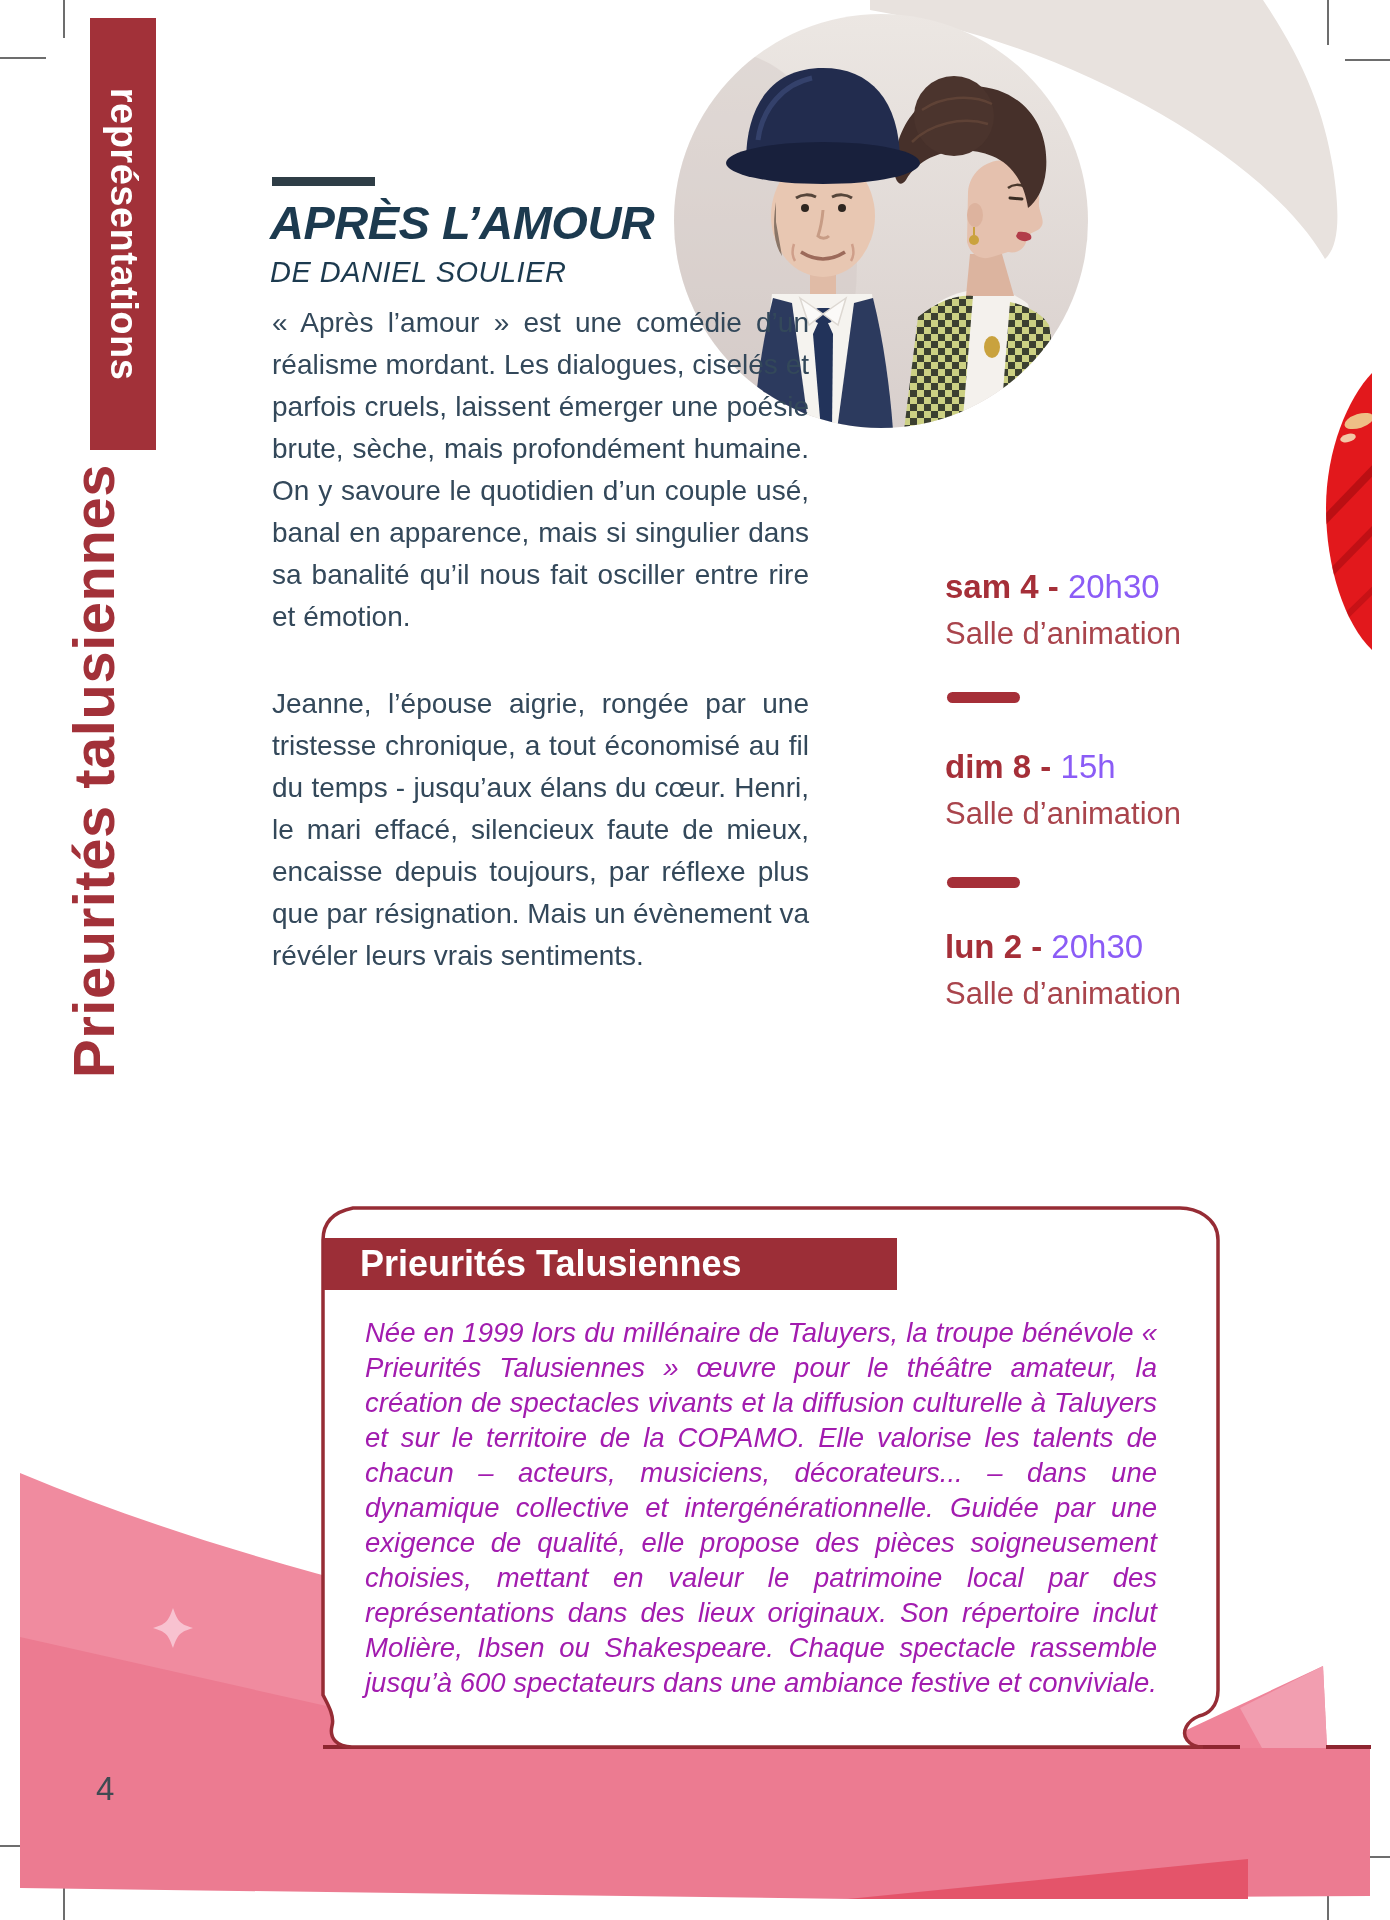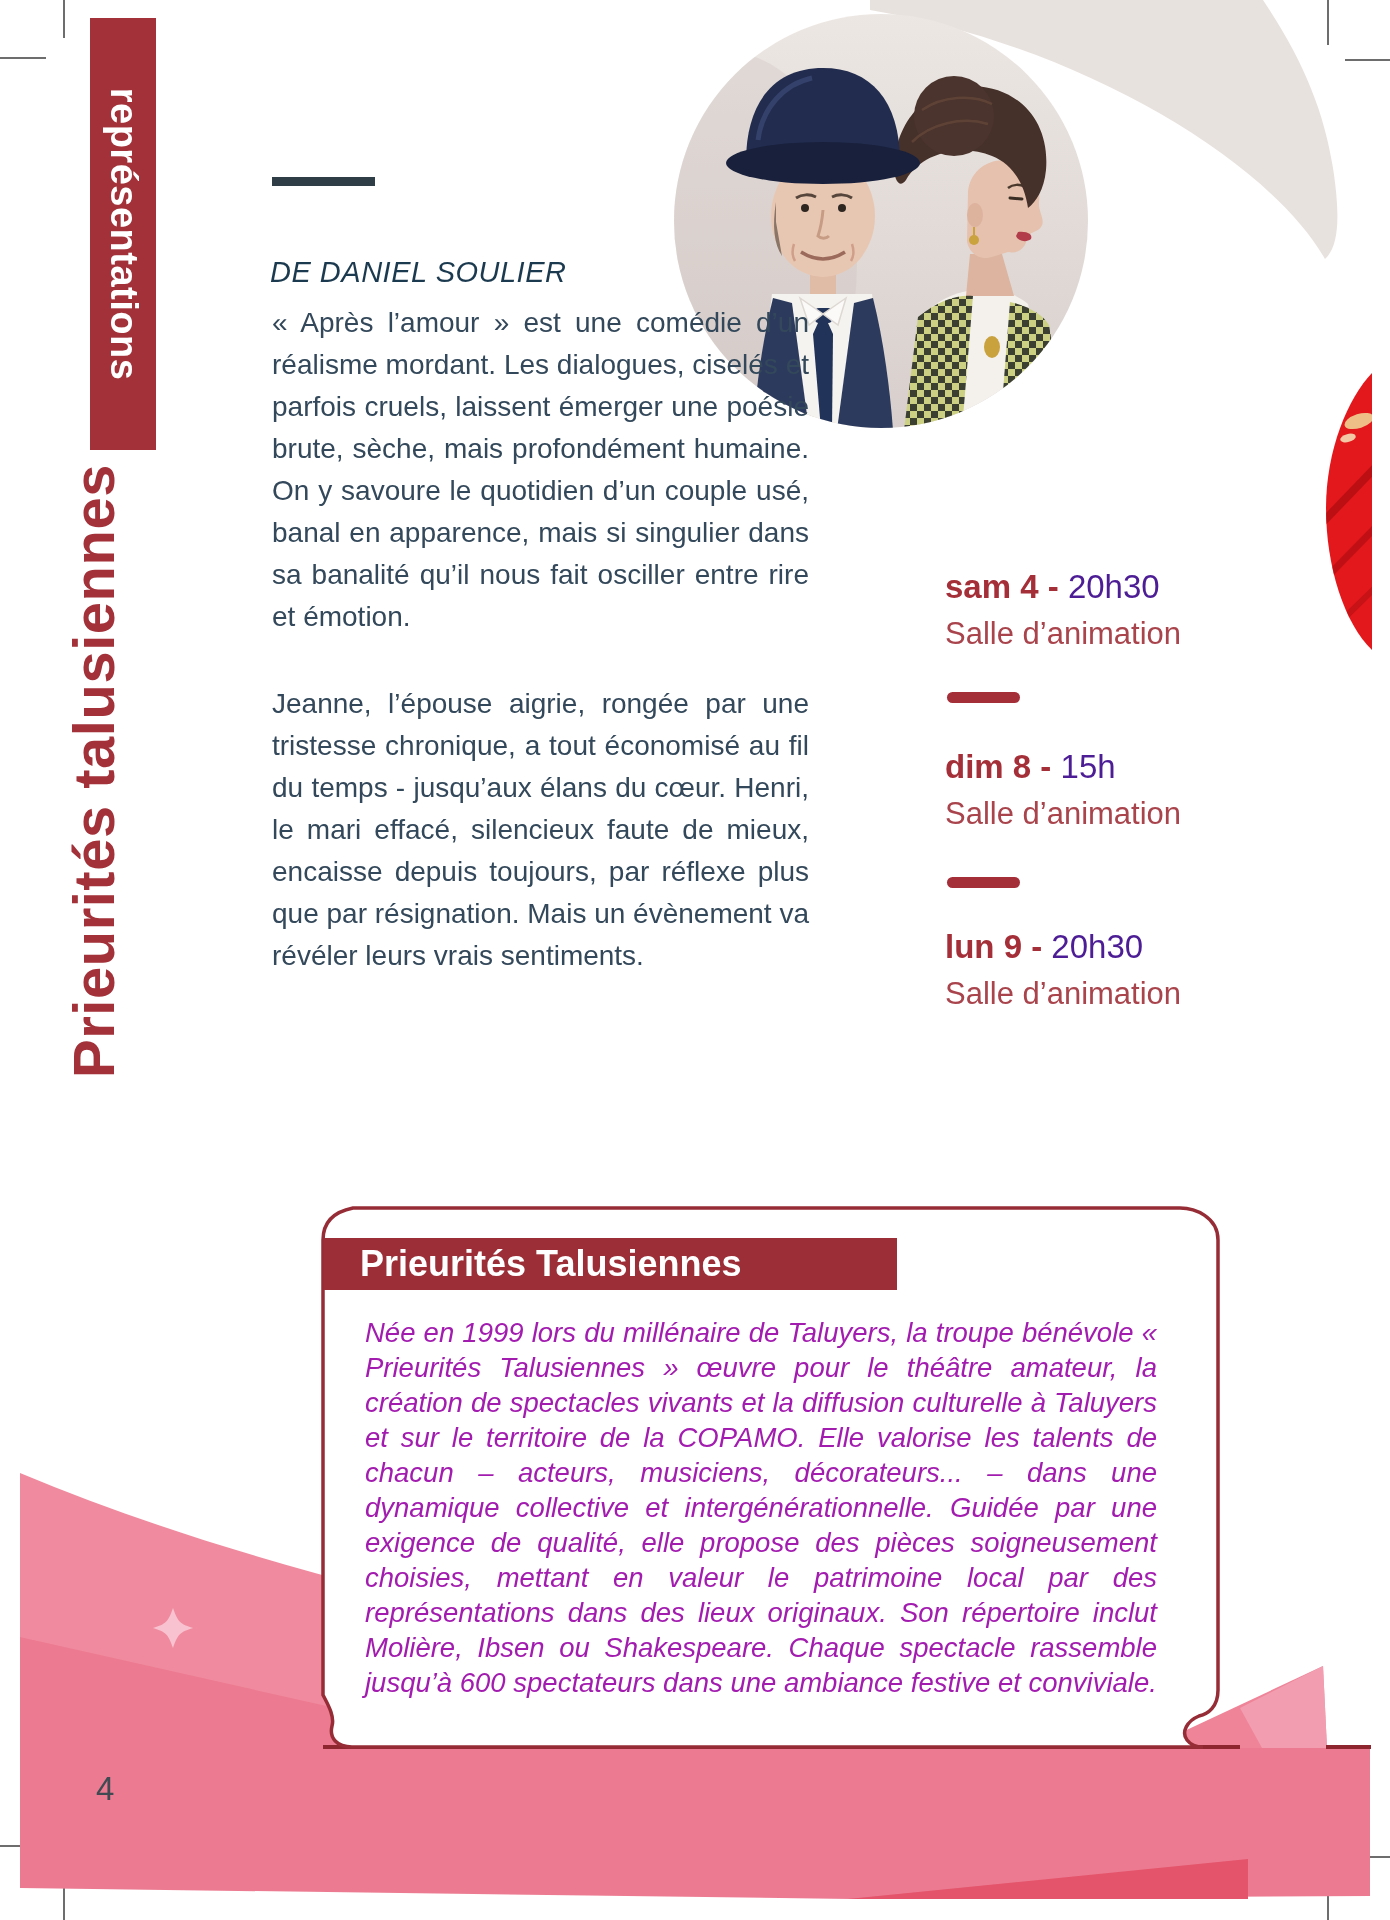--- a/index.html
+++ b/index.html
@@ -20,21 +20,21 @@
   .show-title{position:absolute;left:270px;top:198px;font-size:47px;line-height:50px;
       font-weight:bold;font-style:italic;color:#1c3a4f;letter-spacing:-.5px;white-space:nowrap;}
   .show-author{position:absolute;left:270px;top:256px;font-size:29px;font-weight:normal;
       font-style:italic;color:#1c3a4f;letter-spacing:.5px;white-space:nowrap;}
   
   .para{position:absolute;left:272px;width:537px;font-size:28px;line-height:42px;
       color:#33485a;text-align:justify;}
   
   .sched-line{position:absolute;left:945px;font-size:33px;white-space:nowrap;}
   .sched-line .day{font-weight:bold;color:#a52f38;}
-  .sched-line .time{color:#4c1d95;margin-top:32px;}
+  .sched-line .time{color:#8b5cf6;margin-top:32px;}
   .sched-venue{position:absolute;left:945px;font-size:31px;color:#a9444c;white-space:nowrap;}
   .sched-dash{position:absolute;left:947px;width:73px;height:11px;border-radius:6px;background:#a52f38;}
   
   .troupe-header{position:absolute;left:324px;top:1238px;width:573px;height:52px;background:#9c2e37;
       color:#ffffff;font-weight:bold;font-size:36px;line-height:52px;padding-left:36px;box-sizing:border-box;white-space:nowrap;}
   .troupe-text{position:absolute;left:365px;top:1315px;width:792px;font-size:27.5px;line-height:35px;
       font-style:italic;color:#a21caf;text-align:justify;font-weight:500;}
   .page-num{position:absolute;left:96px;top:1770px;font-size:33px;color:#3f4a52;}
 </style>
 </head>
@@ -133,41 +133,42 @@
 
   <div class="v-banner">
     <span class="txt">représentations</span>
   </div>
 
   <div class="v-series">
     <span class="txt">Prieurités talusiennes</span>
   </div>
 
   <div class="title-bar"></div>
+  <h1 class="show-title" style="margin:0;">APRÈS L’AMOUR</h1>
   <h2 class="show-author" style="margin:0;">DE DANIEL SOULIER</h2>
 
   <div class="para" style="top:302px;">« Après l’amour » est une comédie d’un réalisme mordant. Les dialogues, ciselés et parfois cruels, laissent émerger une poésie brute, sèche, mais profondément humaine. On y savoure le quotidien d’un couple usé, banal en apparence, mais si singulier dans sa banalité qu’il nous fait osciller entre rire et émotion.</div>
   <div class="para" style="top:683px;">Jeanne, l’épouse aigrie, rongée par une tristesse chronique, a tout économisé au fil du temps - jusqu’aux élans du cœur. Henri, le mari effacé, silencieux faute de mieux, encaisse depuis toujours, par réflexe plus que par résignation. Mais un évènement va révéler leurs vrais sentiments.</div>
 
   <div class="sched-line" style="top:568px;">
     <span class="day">sam 4 -</span>
     <span class="time">20h30</span>
   </div>
   <div class="sched-venue" style="top:616px;">Salle d’animation</div>
   <div class="sched-dash" style="top:692px;"></div>
 
   <div class="sched-line" style="top:748px;">
     <span class="day">dim 8 -</span>
     <span class="time">15h</span>
   </div>
   <div class="sched-venue" style="top:796px;">Salle d’animation</div>
   <div class="sched-dash" style="top:877px;"></div>
 
   <div class="sched-line" style="top:928px;">
-    <span class="day">lun 9 -</span>
+    <span class="day">lun 2 -</span>
     <span class="time">20h30</span>
   </div>
   <div class="sched-venue" style="top:976px;">Salle d’animation</div>
 
   <svg class="abs" style="left:0;top:1450px;" width="1390" height="470" viewBox="0 0 1390 470">
     <path d="M 20 23 C 240 115 500 175 790 225 C 930 248 1060 272 1180 293 L 1180 440 L 20 436 Z" fill="#f08b9f"></path>
     <path d="M 20 187 L 340 259 L 1150 297 L 1370 298 L 1370 446 L 850 449 L 20 438 Z" fill="#ec7b91"></path>
     <path d="M 1148 298 L 1323 216 L 1327 298 Z" fill="#ef8499"></path>
     <path d="M 1240 258 L 1323 216 L 1327 298 L 1262 298 Z" fill="#f2a1b2" opacity="0.9"></path>
     <path d="M 848 449 L 1248 409 L 1248 449 Z" fill="#e4546a"></path>

